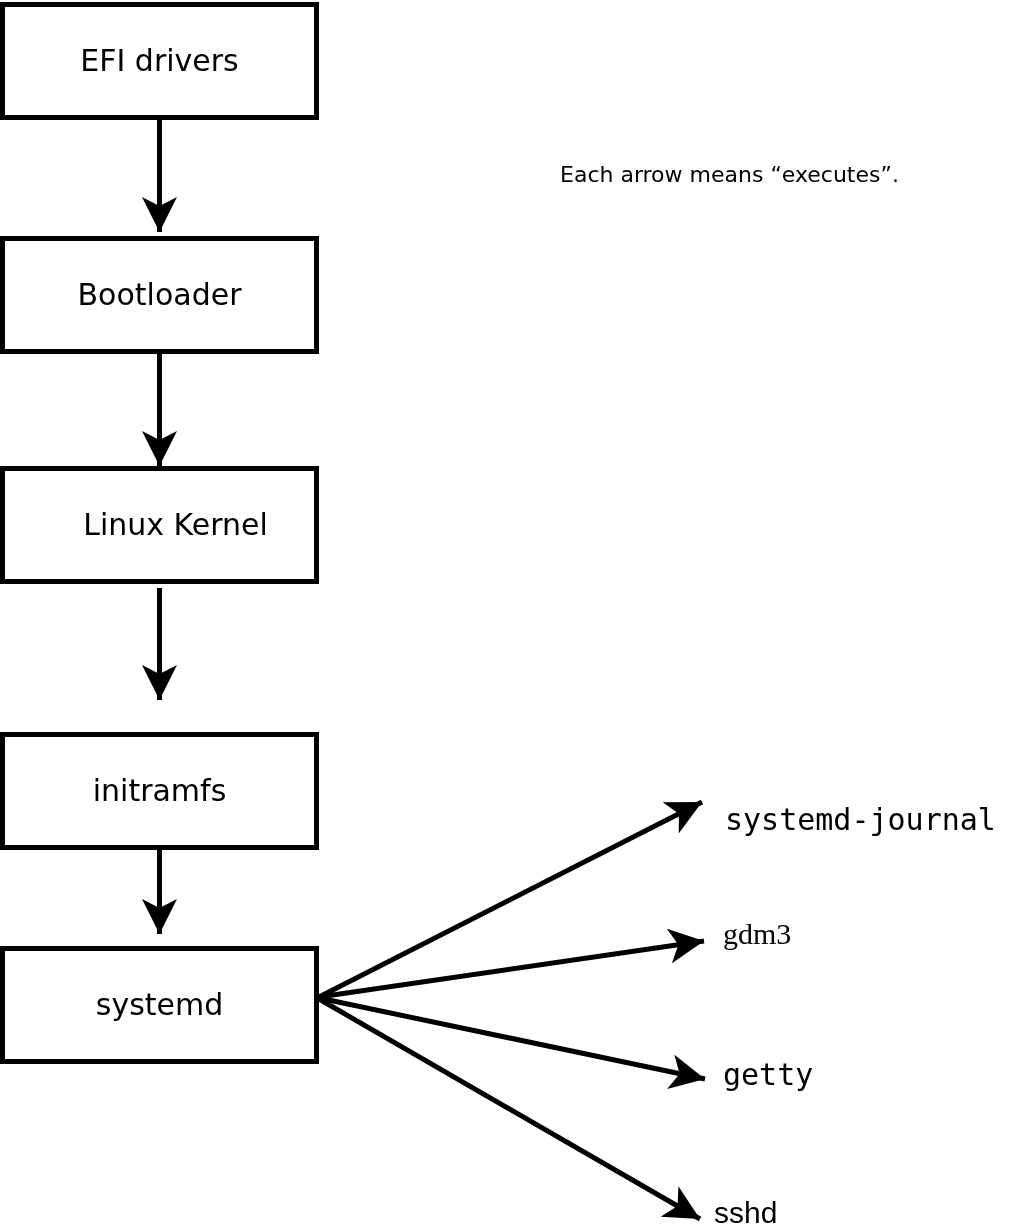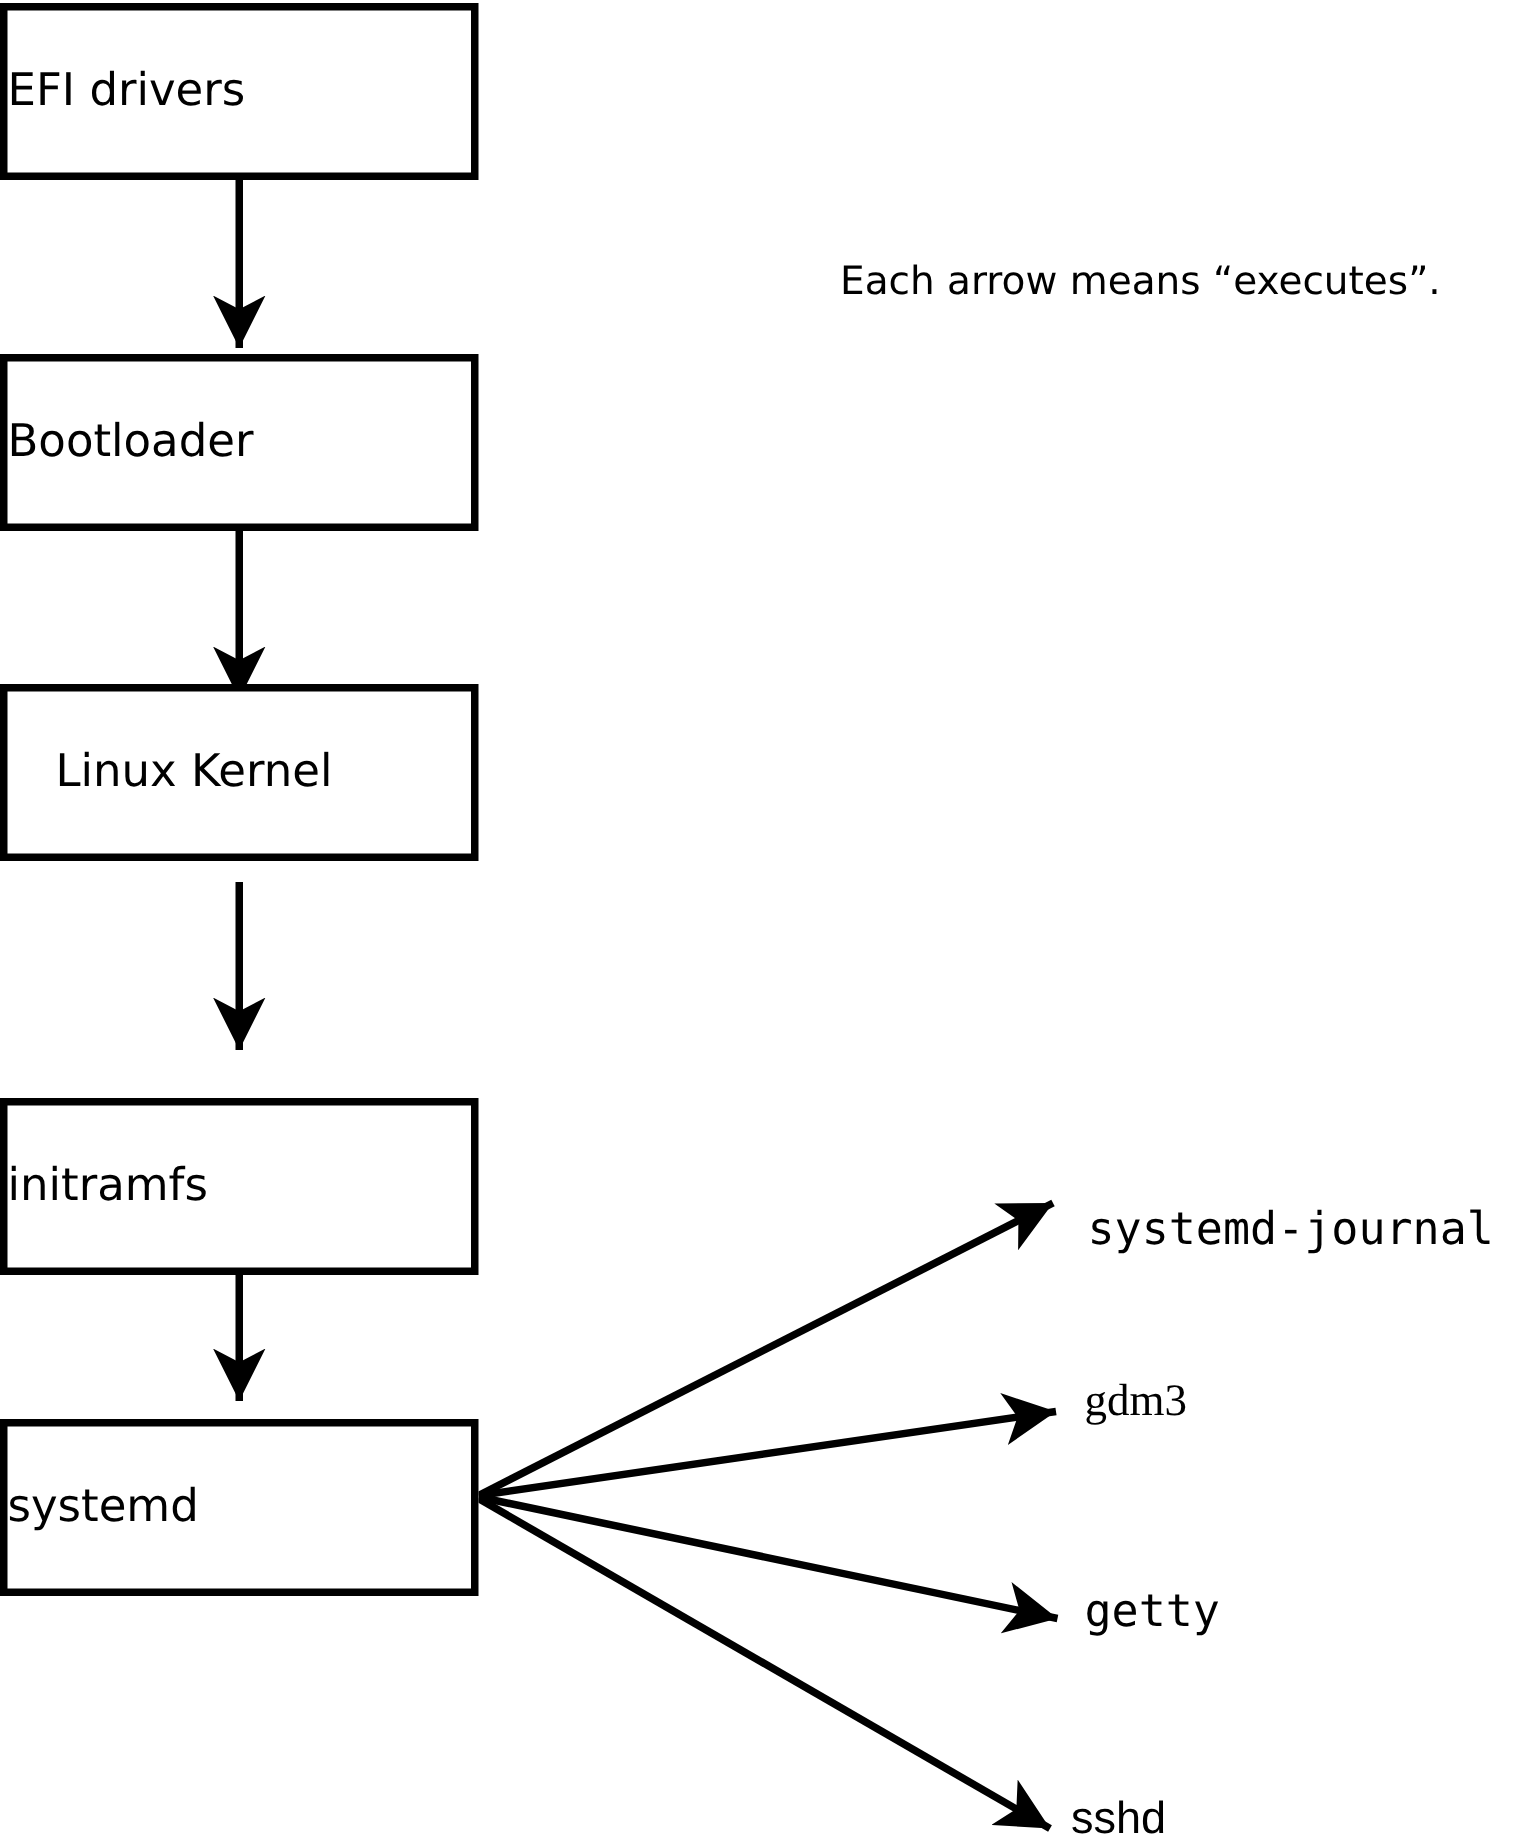--- a/index.html
+++ b/index.html
@@ -23,46 +23,45 @@
   }
   .node {
     position: absolute;
     left: 0;
     width: 319px;
     height: 118px;
     background: var(--box-fill);
     border: 5px solid var(--line);
     display: flex;
     align-items: center;
-    justify-content: flex-start;
+    justify-content: center;
     font-size: 30px;
     line-height: 1;
     white-space: nowrap;
   }
   .node.efi       { top: 2px; }
   .node.boot      { top: 236px; }
-  .node.kernel    { top: 456px; padding-left: 32px; }
+  .node.kernel    { top: 466px; padding-left: 32px; }
   .node.initramfs { top: 732px; }
   .node.systemd   { top: 946px; }
 
   .arrow-layer {
     position: absolute;
     left: 0; top: 0;
     width: 1023px; height: 1230px;
     pointer-events: none;
   }
   .arrow-layer line { stroke: var(--line); stroke-width: 5; }
 
   .note {
     position: absolute;
     left: 560px; top: 162px;
-    font-size: 26px;
+    font-size: 22px;
     line-height: 1.2;
     white-space: nowrap;
-    margin-top: 11px;
   }
   .spawn-label {
     position: absolute;
     font-family: "DejaVu Sans Mono", monospace;
     font-size: 30px;
     line-height: 30px;
     white-space: nowrap;
   }
   .spawn-label.journal { left: 725px; top: 777px; margin-top: 28px; }
   .spawn-label.gdm3    { left: 723px; top: 919px; font-family: Liberation Serif, serif; }

